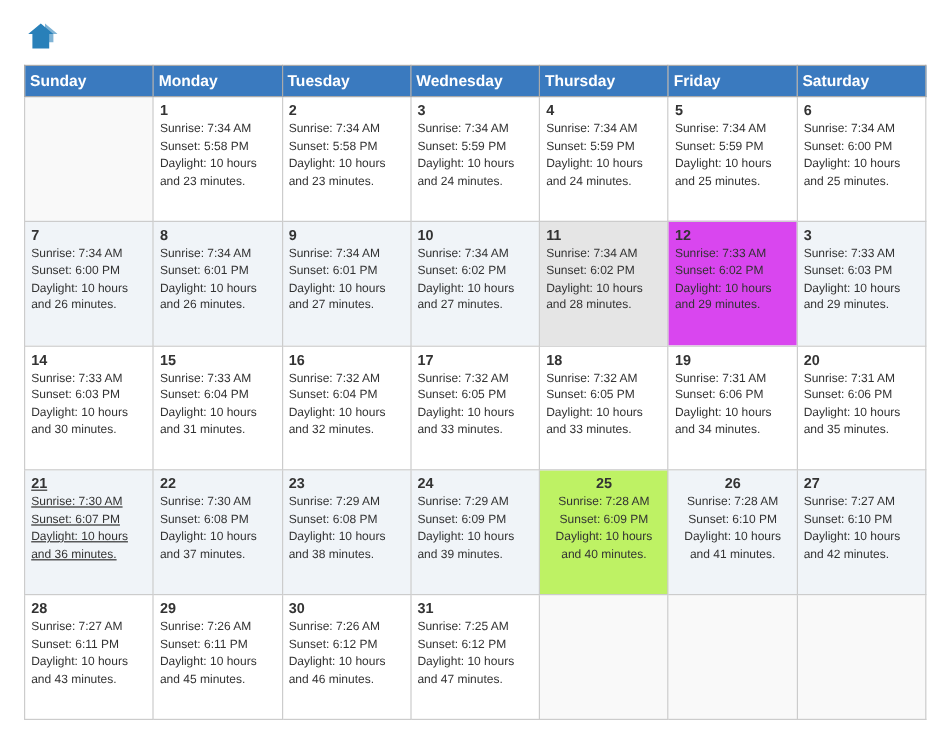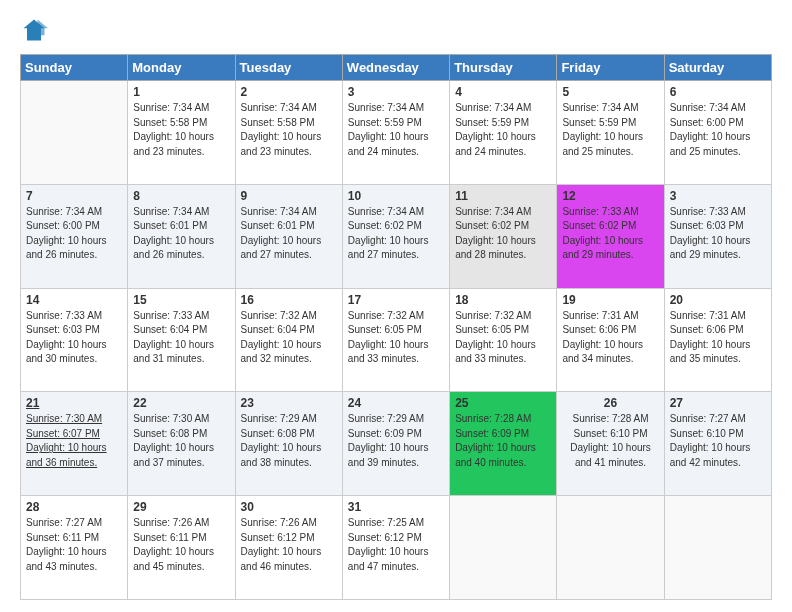--- a/index.html
+++ b/index.html
@@ -235,21 +235,21 @@
             <div class="day-info">Sunrise: 7:30 AM<br>Sunset: 6:08 PM<br>Daylight: 10 hours<br>and 37 minutes.</div>
           </td>
           <td style="background: rgb(240, 244, 248);">
             <span class="day-num">23</span>
             <div class="day-info">Sunrise: 7:29 AM<br>Sunset: 6:08 PM<br>Daylight: 10 hours<br>and 38 minutes.</div>
           </td>
           <td style="background: rgb(240, 244, 248);">
             <span class="day-num">24</span>
             <div class="day-info">Sunrise: 7:29 AM<br>Sunset: 6:09 PM<br>Daylight: 10 hours<br>and 39 minutes.</div>
           </td>
-          <td style="background: #22c55e;">
+          <td style="background: #bef264; text-align: center;">
             <span class="day-num">25</span>
             <div class="day-info">Sunrise: 7:28 AM<br>Sunset: 6:09 PM<br>Daylight: 10 hours<br>and 40 minutes.</div>
           </td>
           <td style="background: rgb(240, 244, 248); text-align: center;">
             <span class="day-num">26</span>
             <div class="day-info">Sunrise: 7:28 AM<br>Sunset: 6:10 PM<br>Daylight: 10 hours<br>and 41 minutes.</div>
           </td>
           <td style="background: rgb(240, 244, 248);">
             <span class="day-num">27</span>
             <div class="day-info">Sunrise: 7:27 AM<br>Sunset: 6:10 PM<br>Daylight: 10 hours<br>and 42 minutes.</div>

